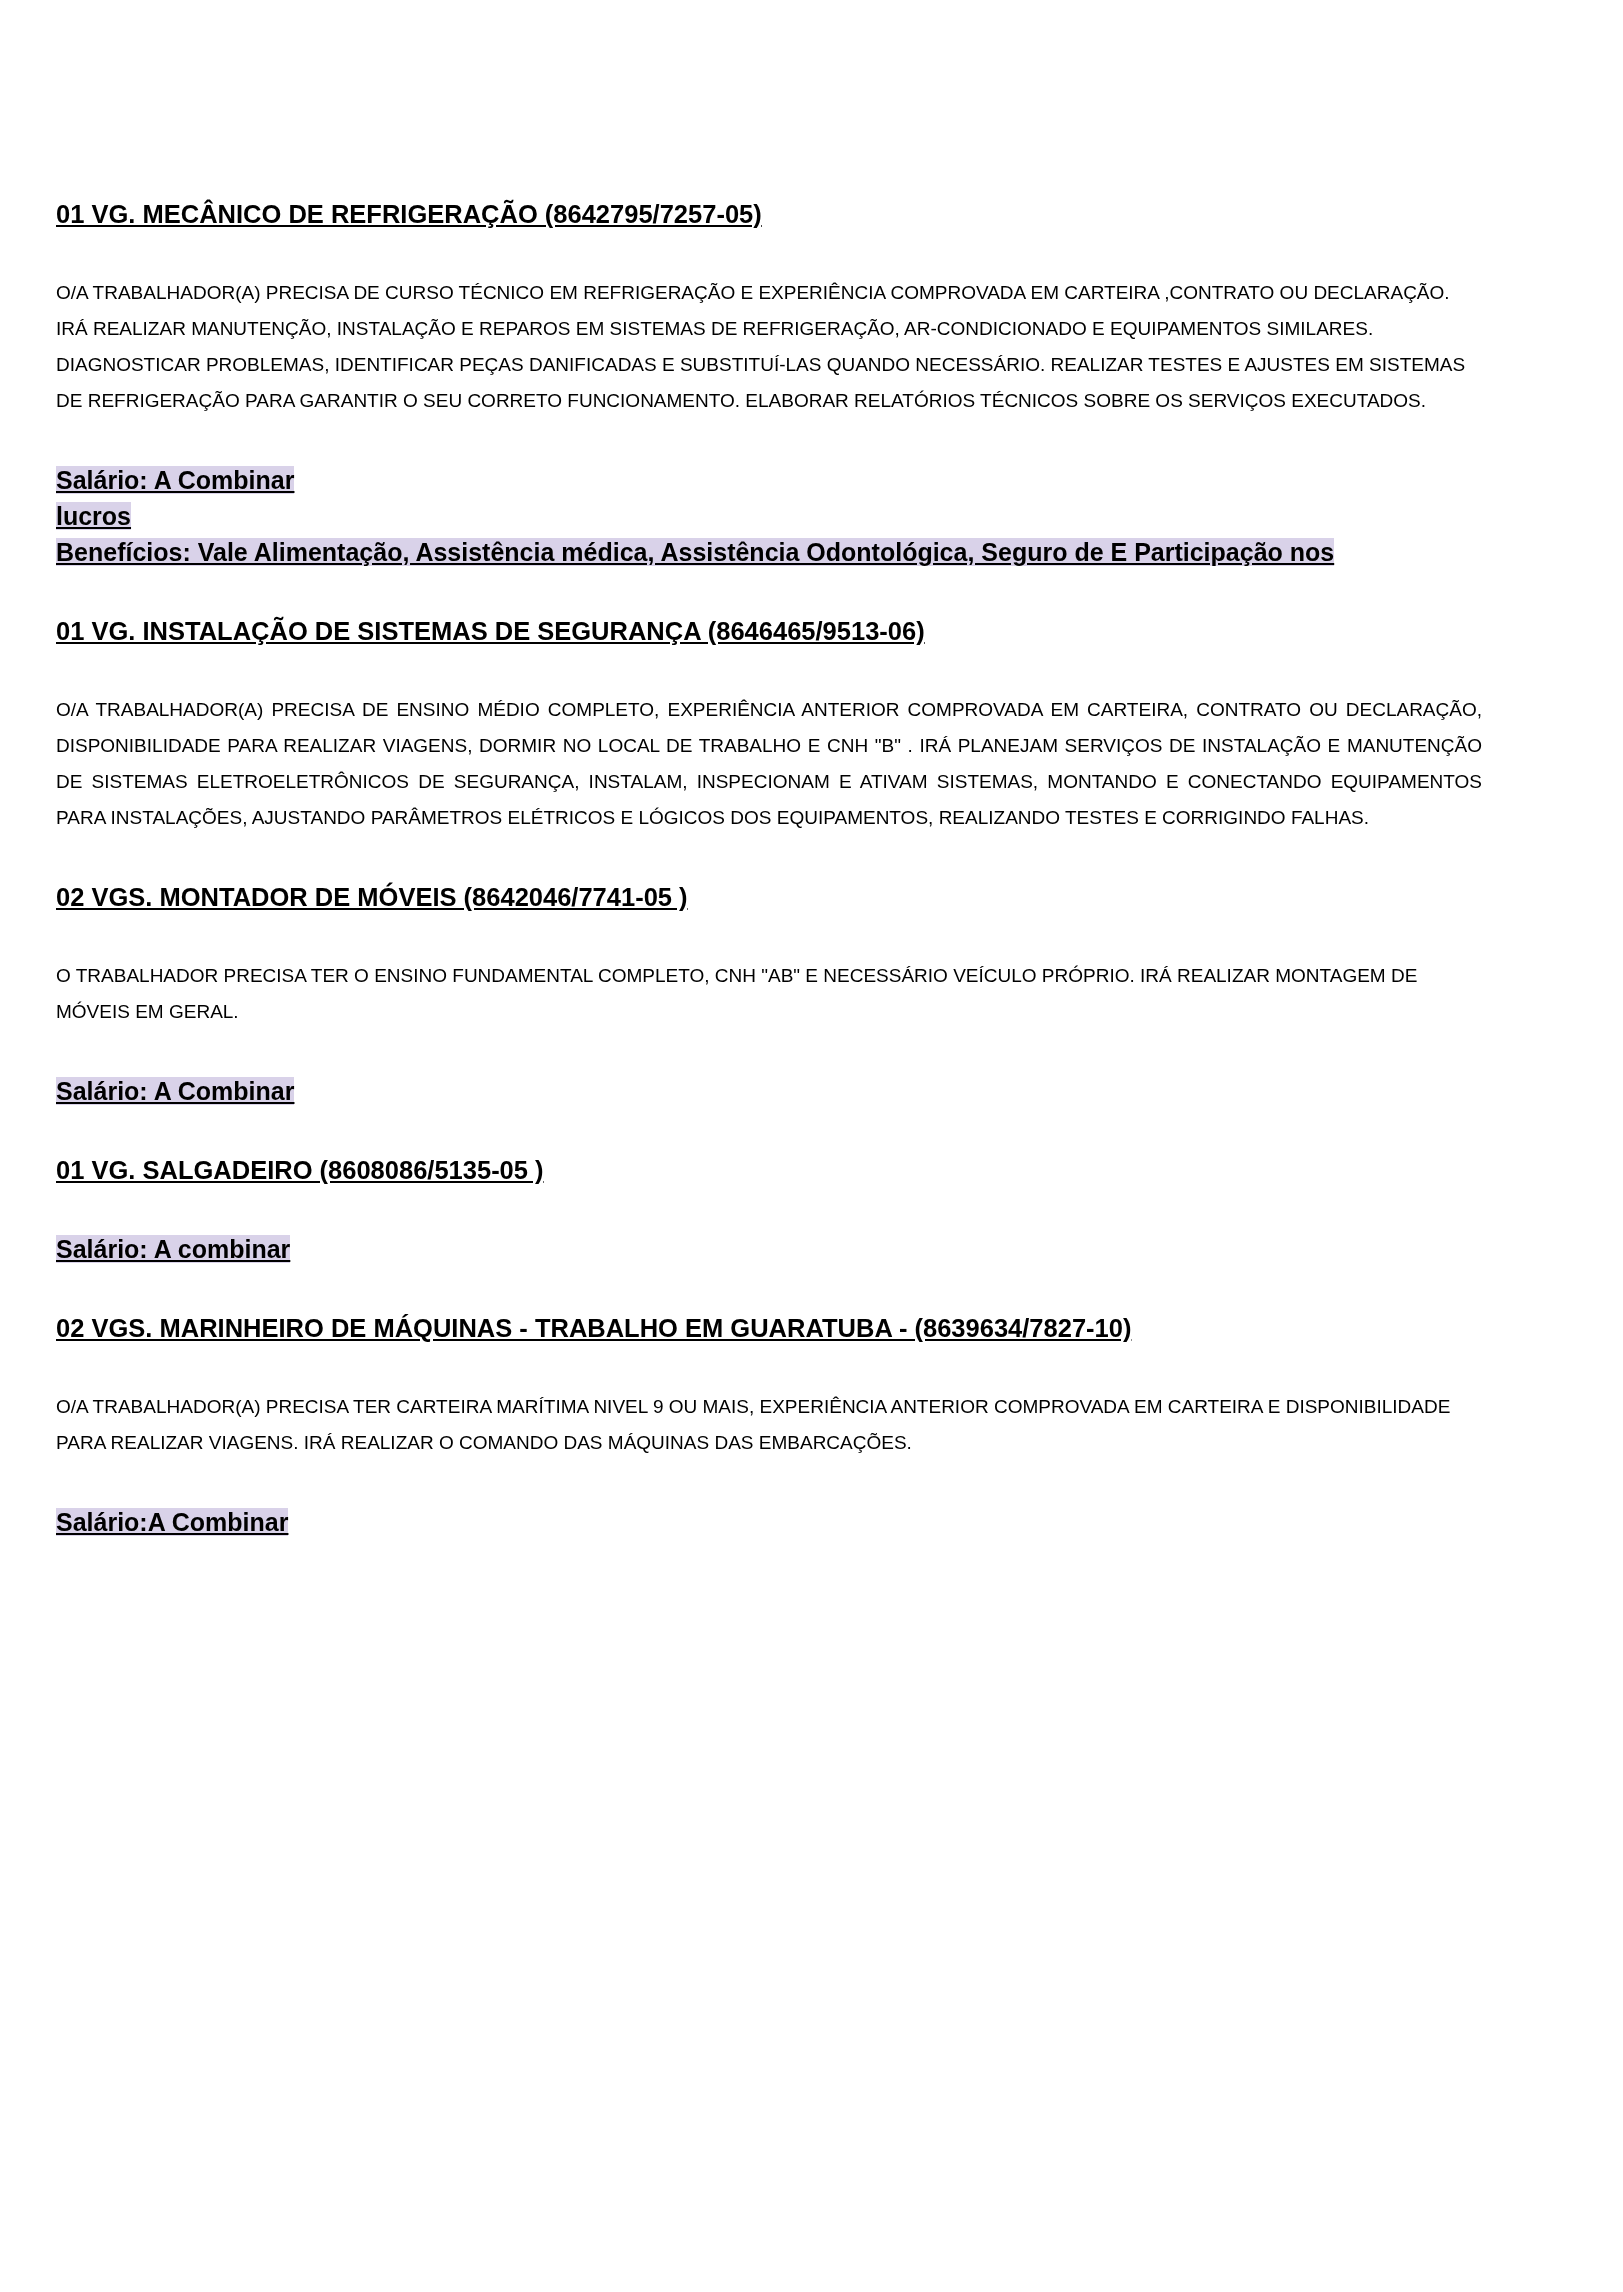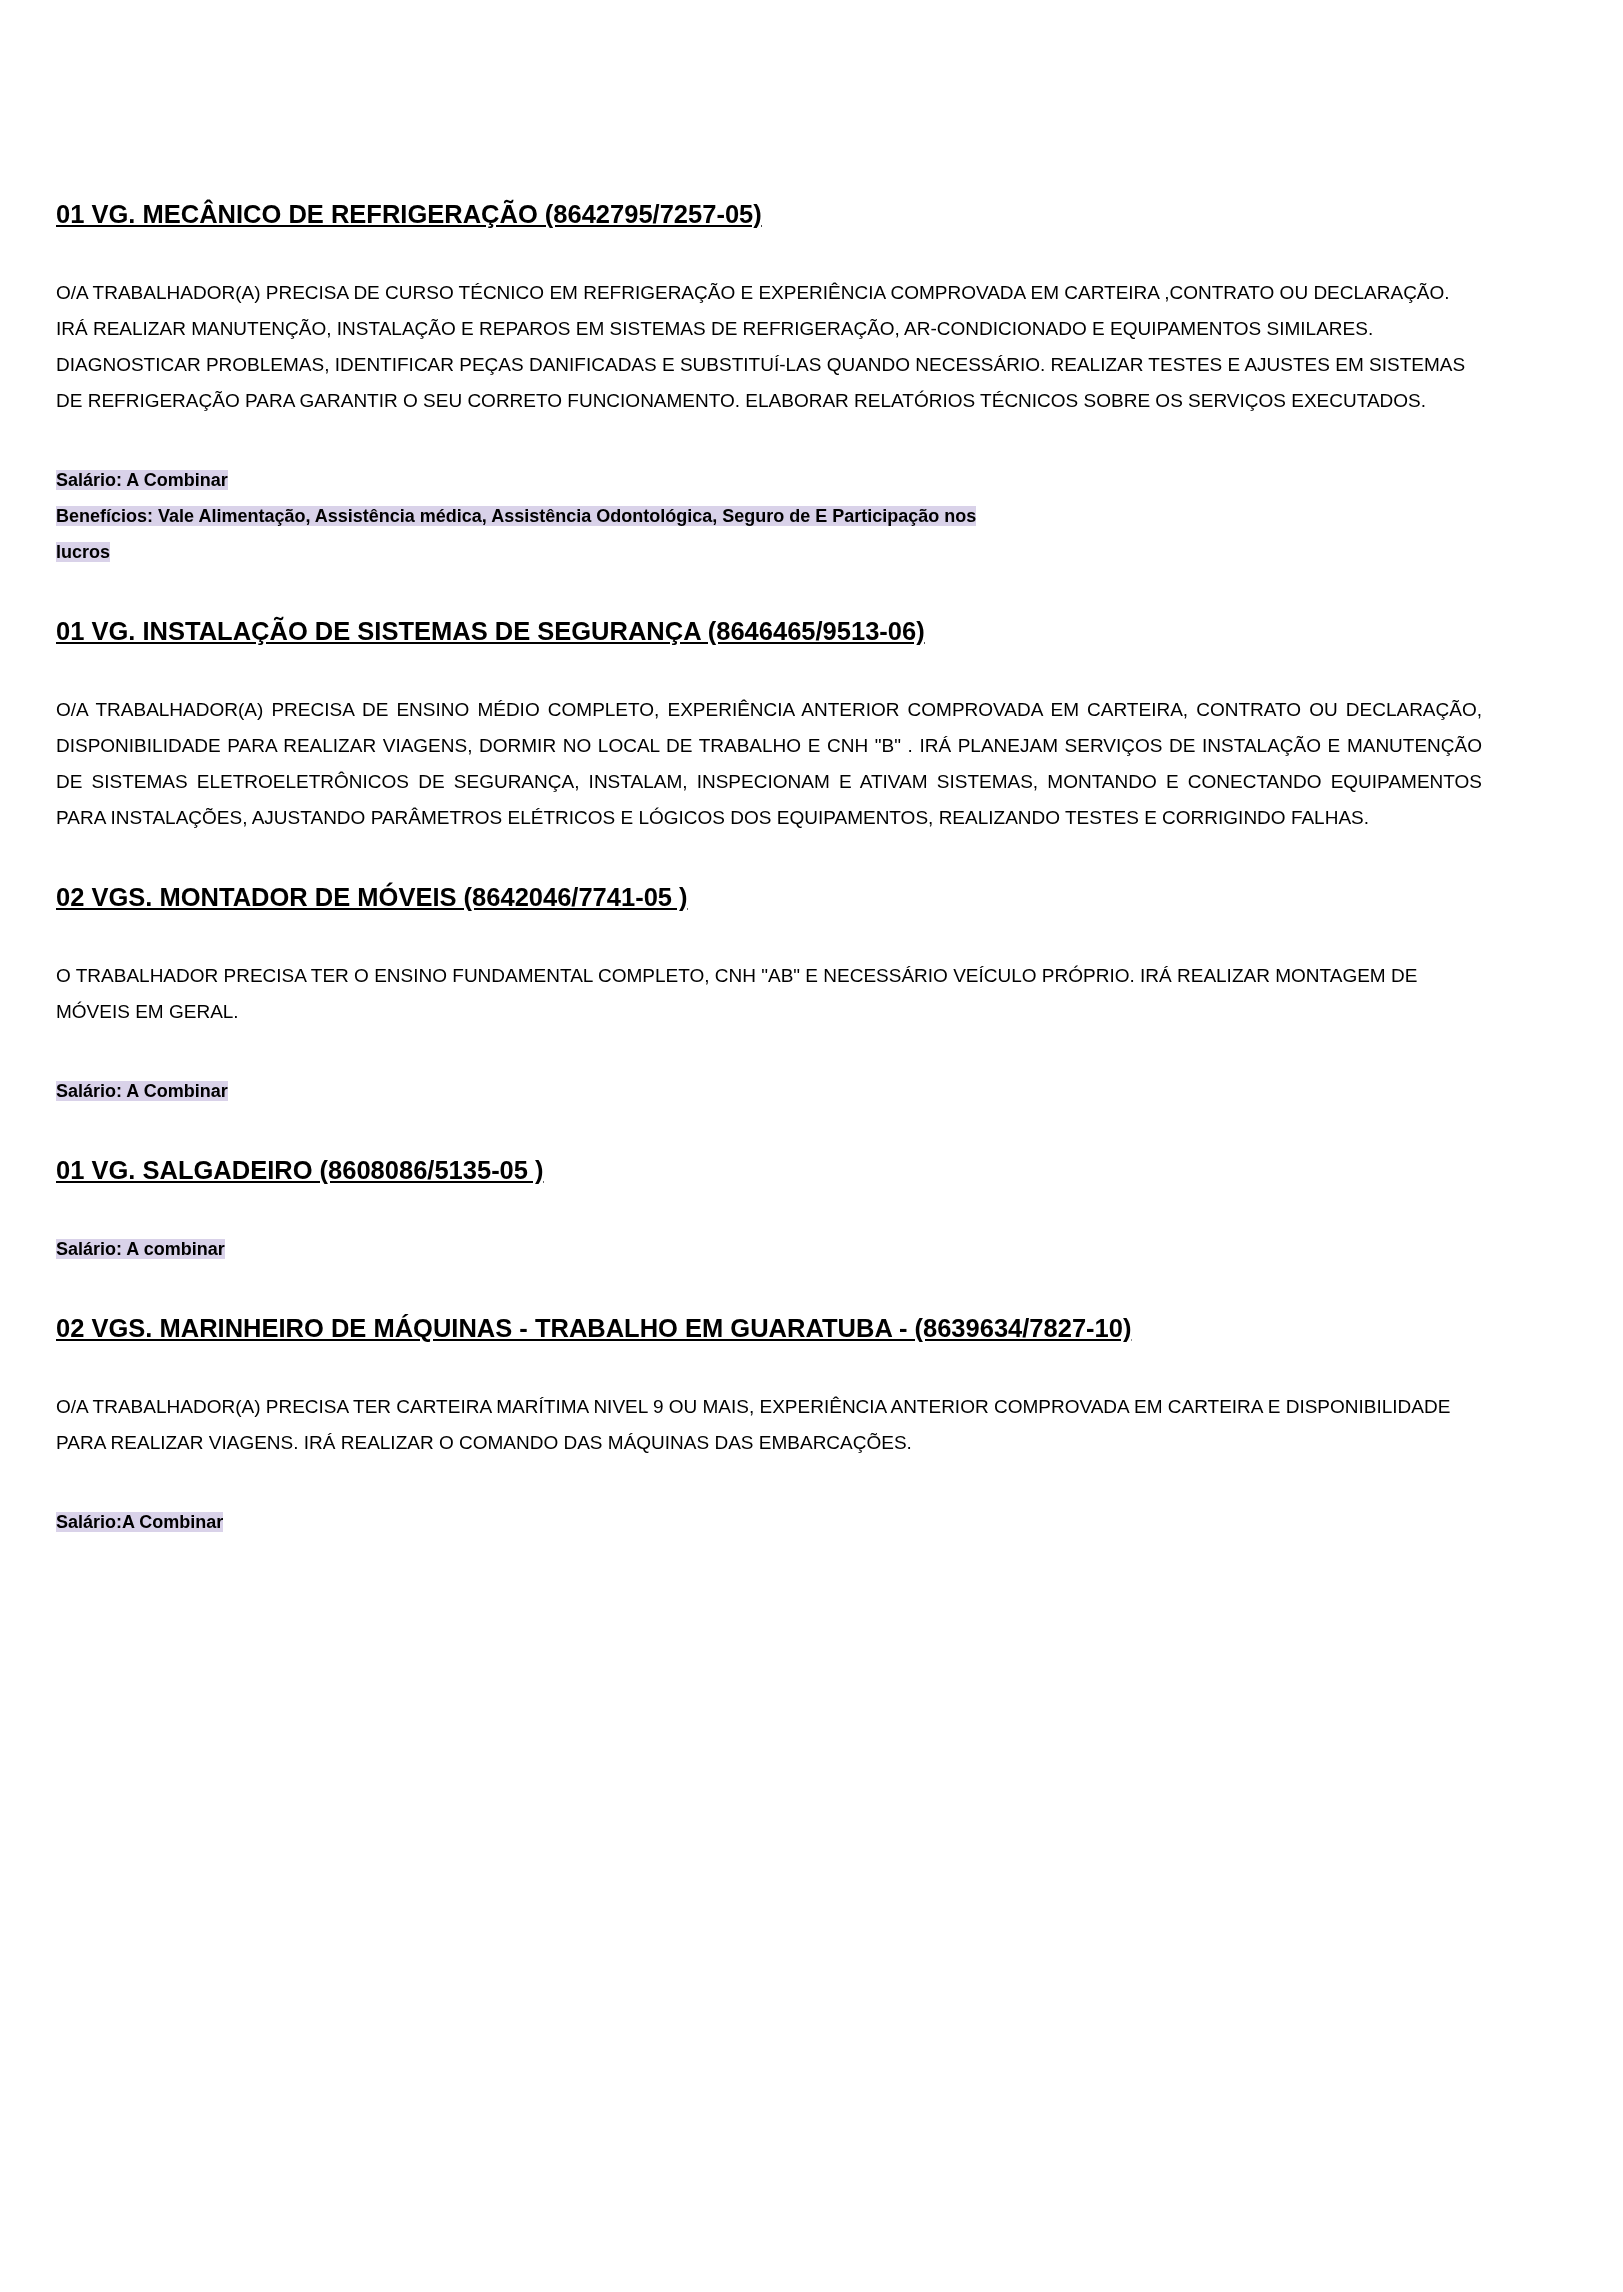--- a/index.html
+++ b/index.html
@@ -43,41 +43,42 @@
     text-align: left;
   }
   .job-desc.justified {
     text-align: justify;
     text-justify: inter-word;
   }
   .meta {
     margin: 0 0 43px 0;
   }
   .meta-line {
-    font-size: 18px;
+    font-size: 25px;
     line-height: 36px;
     font-weight: bold;
+    text-decoration: underline;
   }
   .hl {
     background: #d9d2e9;
   }
 </style>
 </head>
 <body>
 
 <div class="page">
   <div class="content">
 
     <section>
       <h2 class="job-title">01 VG. MECÂNICO DE REFRIGERAÇÃO (8642795/7257-05)</h2>
       <p class="job-desc">O/A TRABALHADOR(A) PRECISA DE CURSO TÉCNICO EM REFRIGERAÇÃO E EXPERIÊNCIA COMPROVADA EM CARTEIRA ,CONTRATO OU DECLARAÇÃO. IRÁ REALIZAR MANUTENÇÃO, INSTALAÇÃO E REPAROS EM SISTEMAS DE REFRIGERAÇÃO, AR-CONDICIONADO E EQUIPAMENTOS SIMILARES. DIAGNOSTICAR PROBLEMAS, IDENTIFICAR PEÇAS DANIFICADAS E SUBSTITUÍ-LAS QUANDO NECESSÁRIO. REALIZAR TESTES E AJUSTES EM SISTEMAS DE REFRIGERAÇÃO PARA GARANTIR O SEU CORRETO FUNCIONAMENTO. ELABORAR RELATÓRIOS TÉCNICOS SOBRE OS SERVIÇOS EXECUTADOS.</p>
       <div class="meta">
         <div class="meta-line"><span class="hl">Salário: A Combinar</span></div>
+        <div class="meta-line"><span class="hl">lucros</span></div>
         <div class="meta-line"><span class="hl">Benefícios: Vale Alimentação, Assistência médica, Assistência Odontológica, Seguro de E Participação nos</span></div>
-        <div class="meta-line"><span class="hl">lucros</span></div>
       </div>
     </section>
 
     <section>
       <h2 class="job-title">01 VG. INSTALAÇÃO DE SISTEMAS DE SEGURANÇA (8646465/9513-06)</h2>
       <p class="job-desc justified">O/A TRABALHADOR(A) PRECISA DE ENSINO MÉDIO COMPLETO, EXPERIÊNCIA ANTERIOR COMPROVADA EM CARTEIRA, CONTRATO OU DECLARAÇÃO, DISPONIBILIDADE PARA REALIZAR VIAGENS, DORMIR NO LOCAL DE TRABALHO E CNH "B" . IRÁ PLANEJAM SERVIÇOS DE INSTALAÇÃO E MANUTENÇÃO DE SISTEMAS ELETROELETRÔNICOS DE SEGURANÇA, INSTALAM, INSPECIONAM E ATIVAM SISTEMAS, MONTANDO E CONECTANDO EQUIPAMENTOS PARA INSTALAÇÕES, AJUSTANDO PARÂMETROS ELÉTRICOS E LÓGICOS DOS EQUIPAMENTOS, REALIZANDO TESTES E CORRIGINDO FALHAS.</p>
     </section>
 
     <section>
       <h2 class="job-title">02 VGS. MONTADOR DE MÓVEIS (8642046/7741-05 )</h2>

